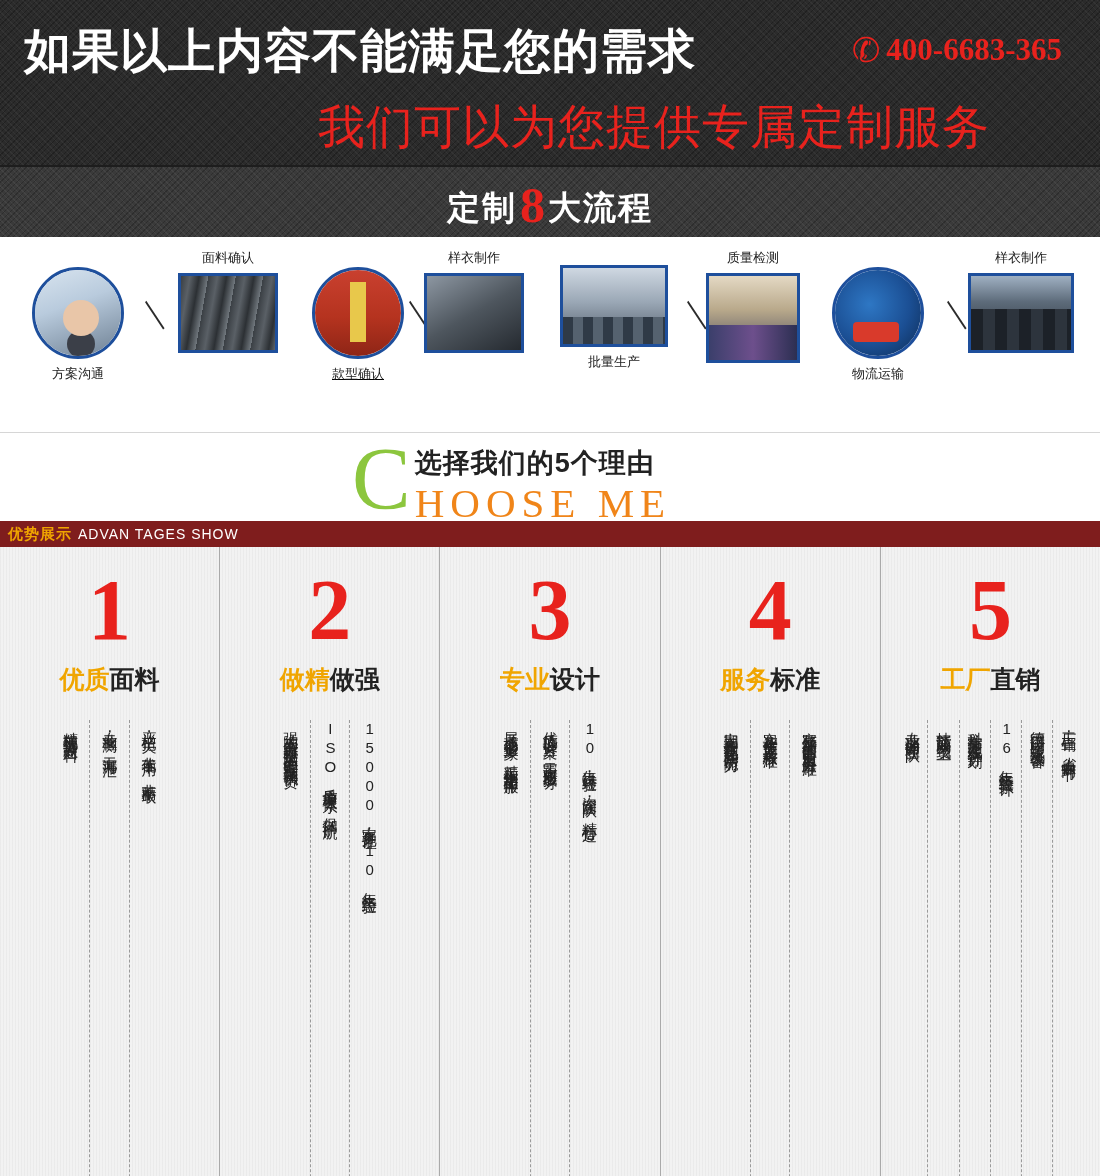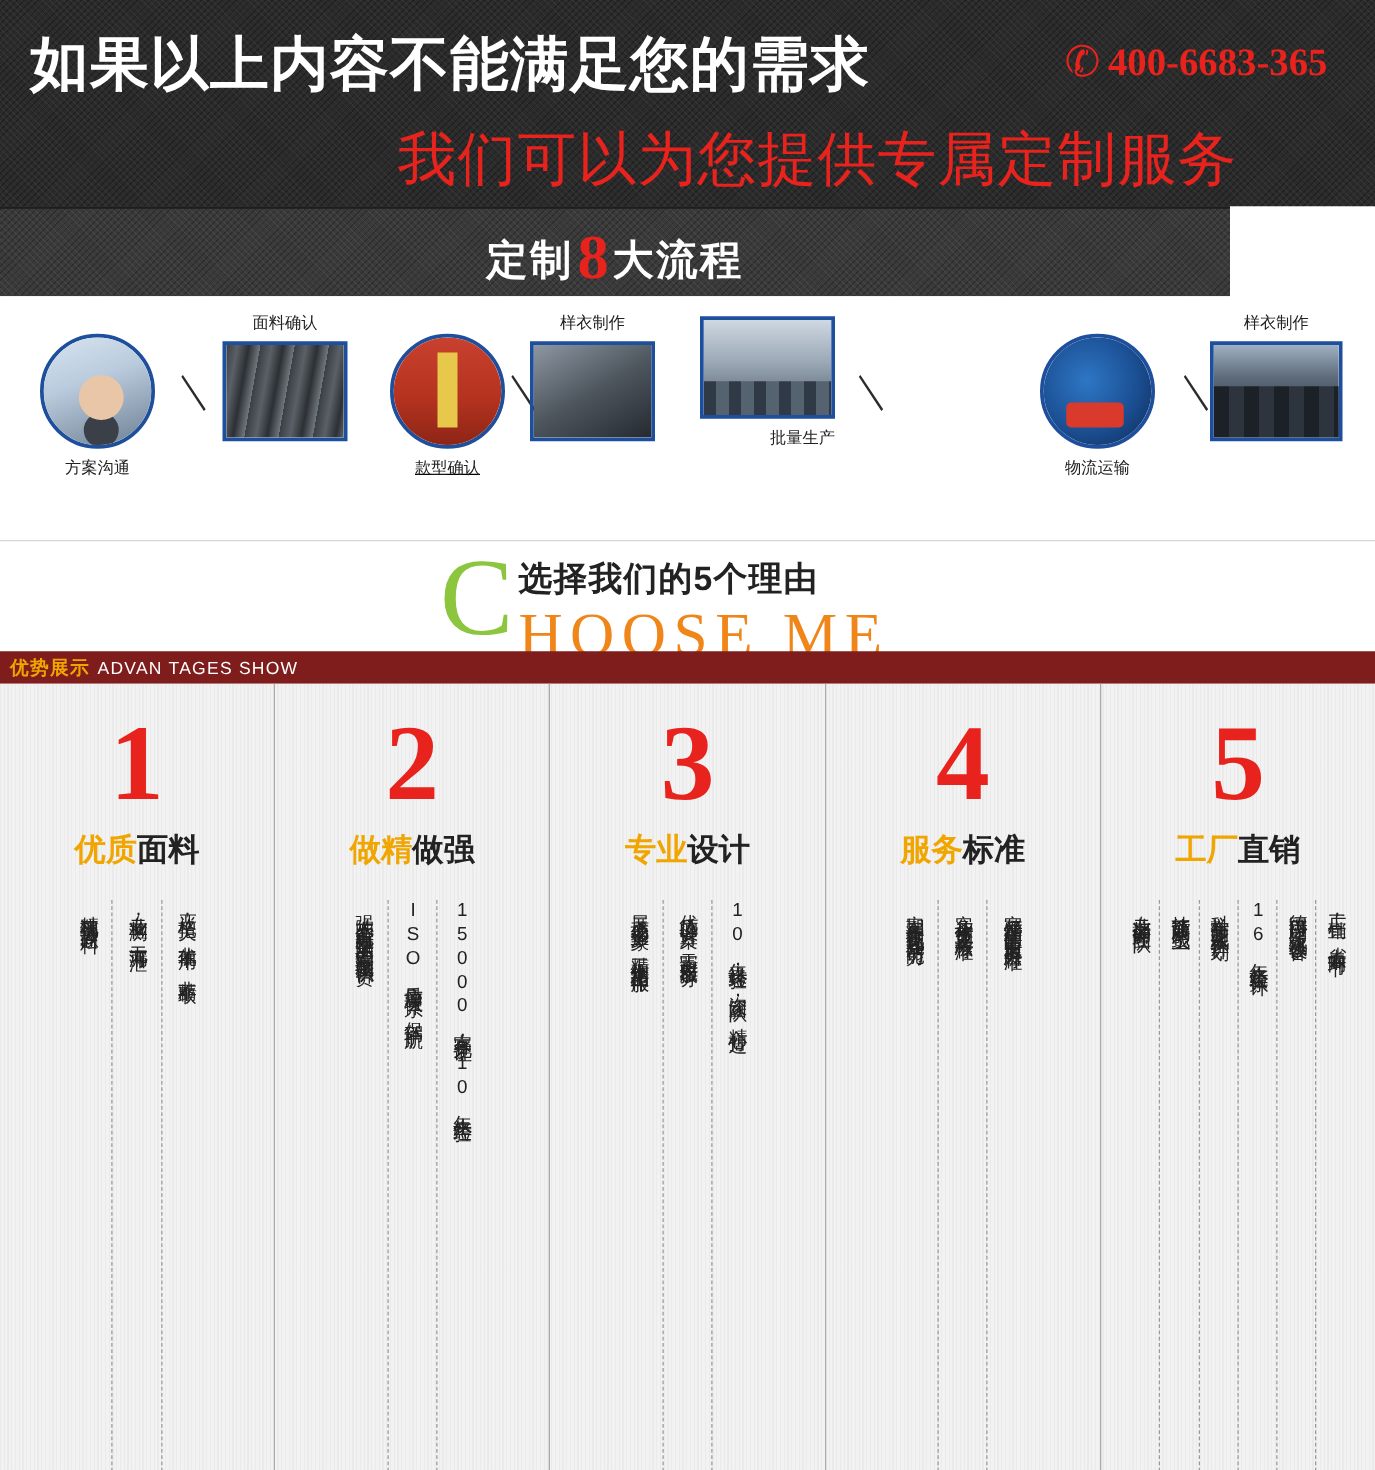--- a/index.html
+++ b/index.html
@@ -64,21 +64,21 @@
     font-family: "Liberation Serif", serif;
     font-size: 31px;
     font-weight: bold;
     color: #e8221d;
     letter-spacing: 0px;
   }
 
   
   .proc-title-bar {
     position: relative;
-    width: 984px;
+    width: 1100px;
     height: 70px;
     background-color: #3a3a3a;
     background-image:
       repeating-linear-gradient(45deg, rgba(255,255,255,0.05) 0px, rgba(255,255,255,0.05) 1px, rgba(0,0,0,0) 1px, rgba(0,0,0,0) 4px),
       repeating-linear-gradient(-45deg, rgba(0,0,0,0.22) 0px, rgba(0,0,0,0.22) 1px, rgba(0,0,0,0) 1px, rgba(0,0,0,0) 4px);
     border-top: 2px solid #1d1d1d;
     display: flex;
     align-items: center;
     justify-content: center;
   }
@@ -200,21 +200,21 @@
     padding-top: 6px;
   }
   .choose-cn {
     font-size: 27px;
     color: #222;
     font-weight: bold;
     letter-spacing: 1px;
   }
   .choose-en {
     font-family: "Liberation Serif", serif;
-    font-size: 49px;
+    font-size: 41px;
     color: #f08519;
     letter-spacing: 6px;
     margin-top: -2px;
   }
 
   
   .adv-header {
     position: relative;
     width: 1100px;
     height: 26px;
@@ -349,28 +349,34 @@
   </div>
   <div class="arrow" style="left:406px; top:58px;">＼</div>
 
   <div class="proc-item" style="left:424px; top:12px;">
     <div class="proc-label-top">样衣制作</div>
     <div class="proc-thumb-sq">
         <span class="ph ph-sewing"></span>
       </div>
   </div>
 
-  <div class="proc-item" style="left:560px; top:16px;text-align:right;">
+  <div class="proc-item" style="left:560px; top:28px;">
     <div class="proc-thumb-sq" style="width:108px;height:82px;">
         <span class="ph ph-factory"></span>
       </div>
     <div class="proc-label">批量生产</div>
   </div>
   <div class="arrow" style="left:684px; top:58px;">＼</div>
 
+  <div class="proc-item" style="left:706px; top:12px;">
+    <div class="proc-label-top">质量检测</div>
+    <div class="proc-thumb-sq" style="width:94px;height:90px;">
+        <span class="ph ph-qc"></span>
+      </div>
+  </div>
 
   <div class="proc-item" style="left:832px; top:30px;">
     <div class="proc-thumb">
         <span class="ph ph-logistics"></span>
       </div>
     <div class="proc-label">物流运输</div>
   </div>
   <div class="arrow" style="left:944px; top:58px;">＼</div>
 
   <div class="proc-item" style="left:968px; top:12px;">

